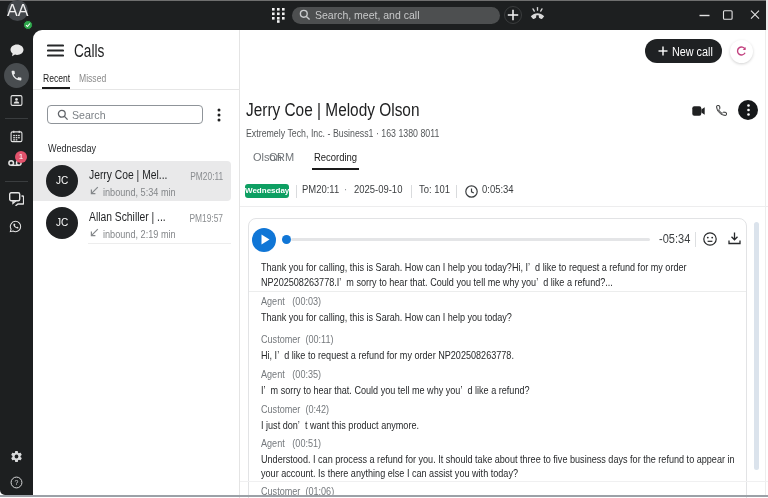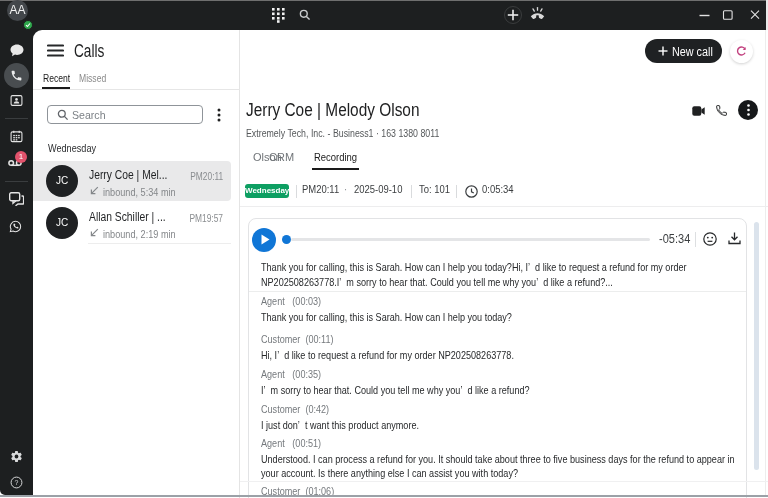--- a/index.html
+++ b/index.html
@@ -8,21 +8,21 @@
 .abs { position:absolute; }
 #app { position:relative; width:768px; height:498px; background:#fff; overflow:hidden; }
 
 
 #topbar { left:0; top:0; width:766px; height:30px; background:#1d1f20; border-top:1px solid #6f6f6f; }
 #topedge { left:766px; top:0; width:2px; height:30px; background:#e9e9e9; }
 #rightline { left:765px; top:30px; width:1px; height:466px; background:rgba(0,0,0,0.07); }
 #cornerdark { left:33px; top:30px; width:12px; height:12px; background:#1d1f20; }
 #rail { left:0; top:30px; width:33px; height:465px; background:#1d1f20; border-bottom-left-radius:5px; }
 #avatarAA { left:7px; top:0; width:21px; height:21px; border-radius:50%; background:#43474b;
-  color:#f0f0f0; font-size:12px; text-align:center; line-height:21px; }
+  color:#f0f0f0; font-size:16px; text-align:center; line-height:21px; }
 #presence { left:22.5px; top:19.5px; width:10px; height:10px; border-radius:50%; background:#2ea84c; border:1px solid #1d1f20; }
 #searchpill { left:292px; top:7px; width:208px; height:17px; border-radius:9px; background:#4d4f50;
   color:#c8c9ca; font-size:10.5px; line-height:17px; padding-left:23px; }
 #plusring { left:504px; top:6px; width:18px; height:18px; border-radius:50%; border:1.5px solid #3a3c3d;
   color:#ededed; text-align:center; font-size:14px; line-height:14px; }
 
 
 #listpanel { left:33px; top:30px; width:207px; height:468px; background:#fff; border-right:1px solid #e4e4e4; border-top-left-radius:9px; }
 #callsTitle { left:74px; top:40.5px; font-size:17.5px; color:#202122; transform:scaleX(.78); transform-origin:0 0; }
 #tabRecent { left:43px; top:72px; font-size:11px; color:#1a1a1a; transform:scaleX(.78); transform-origin:0 0; }
@@ -91,20 +91,21 @@
       <rect x="1" y="5.5" width="2.6" height="2.6"></rect>
         <rect x="6" y="5.5" width="2.6" height="2.6"></rect>
         <rect x="11" y="5.5" width="2.6" height="2.6"></rect>
       <rect x="1" y="10" width="2.6" height="2.6"></rect>
         <rect x="6" y="10" width="2.6" height="2.6"></rect>
         <rect x="11" y="10" width="2.6" height="2.6"></rect>
       <rect x="6" y="13.2" width="2.6" height="2.6"></rect>
     </g>
   </svg>
 
+  <div class="abs" id="searchpill">Search, meet, and call</div>
   <svg class="abs" style="left:299px;top:9px" width="12" height="12" viewBox="0 0 12 12">
     <circle cx="4.8" cy="4.8" r="3.4" fill="none" stroke="#c9cbcd" stroke-width="1.4"></circle>
     <line x1="7.4" y1="7.4" x2="10.6" y2="10.6" stroke="#c9cbcd" stroke-width="1.4"></line>
   </svg>
   <div class="abs" id="plusring"></div>
   <svg class="abs" style="left:507px;top:9px" width="12" height="12" viewBox="0 0 12 12">
     <line x1="6" y1="0.8" x2="6" y2="11.2" stroke="#ececec" stroke-width="1.6"></line>
     <line x1="0.8" y1="6" x2="11.2" y2="6" stroke="#ececec" stroke-width="1.6"></line>
   </svg>
 

